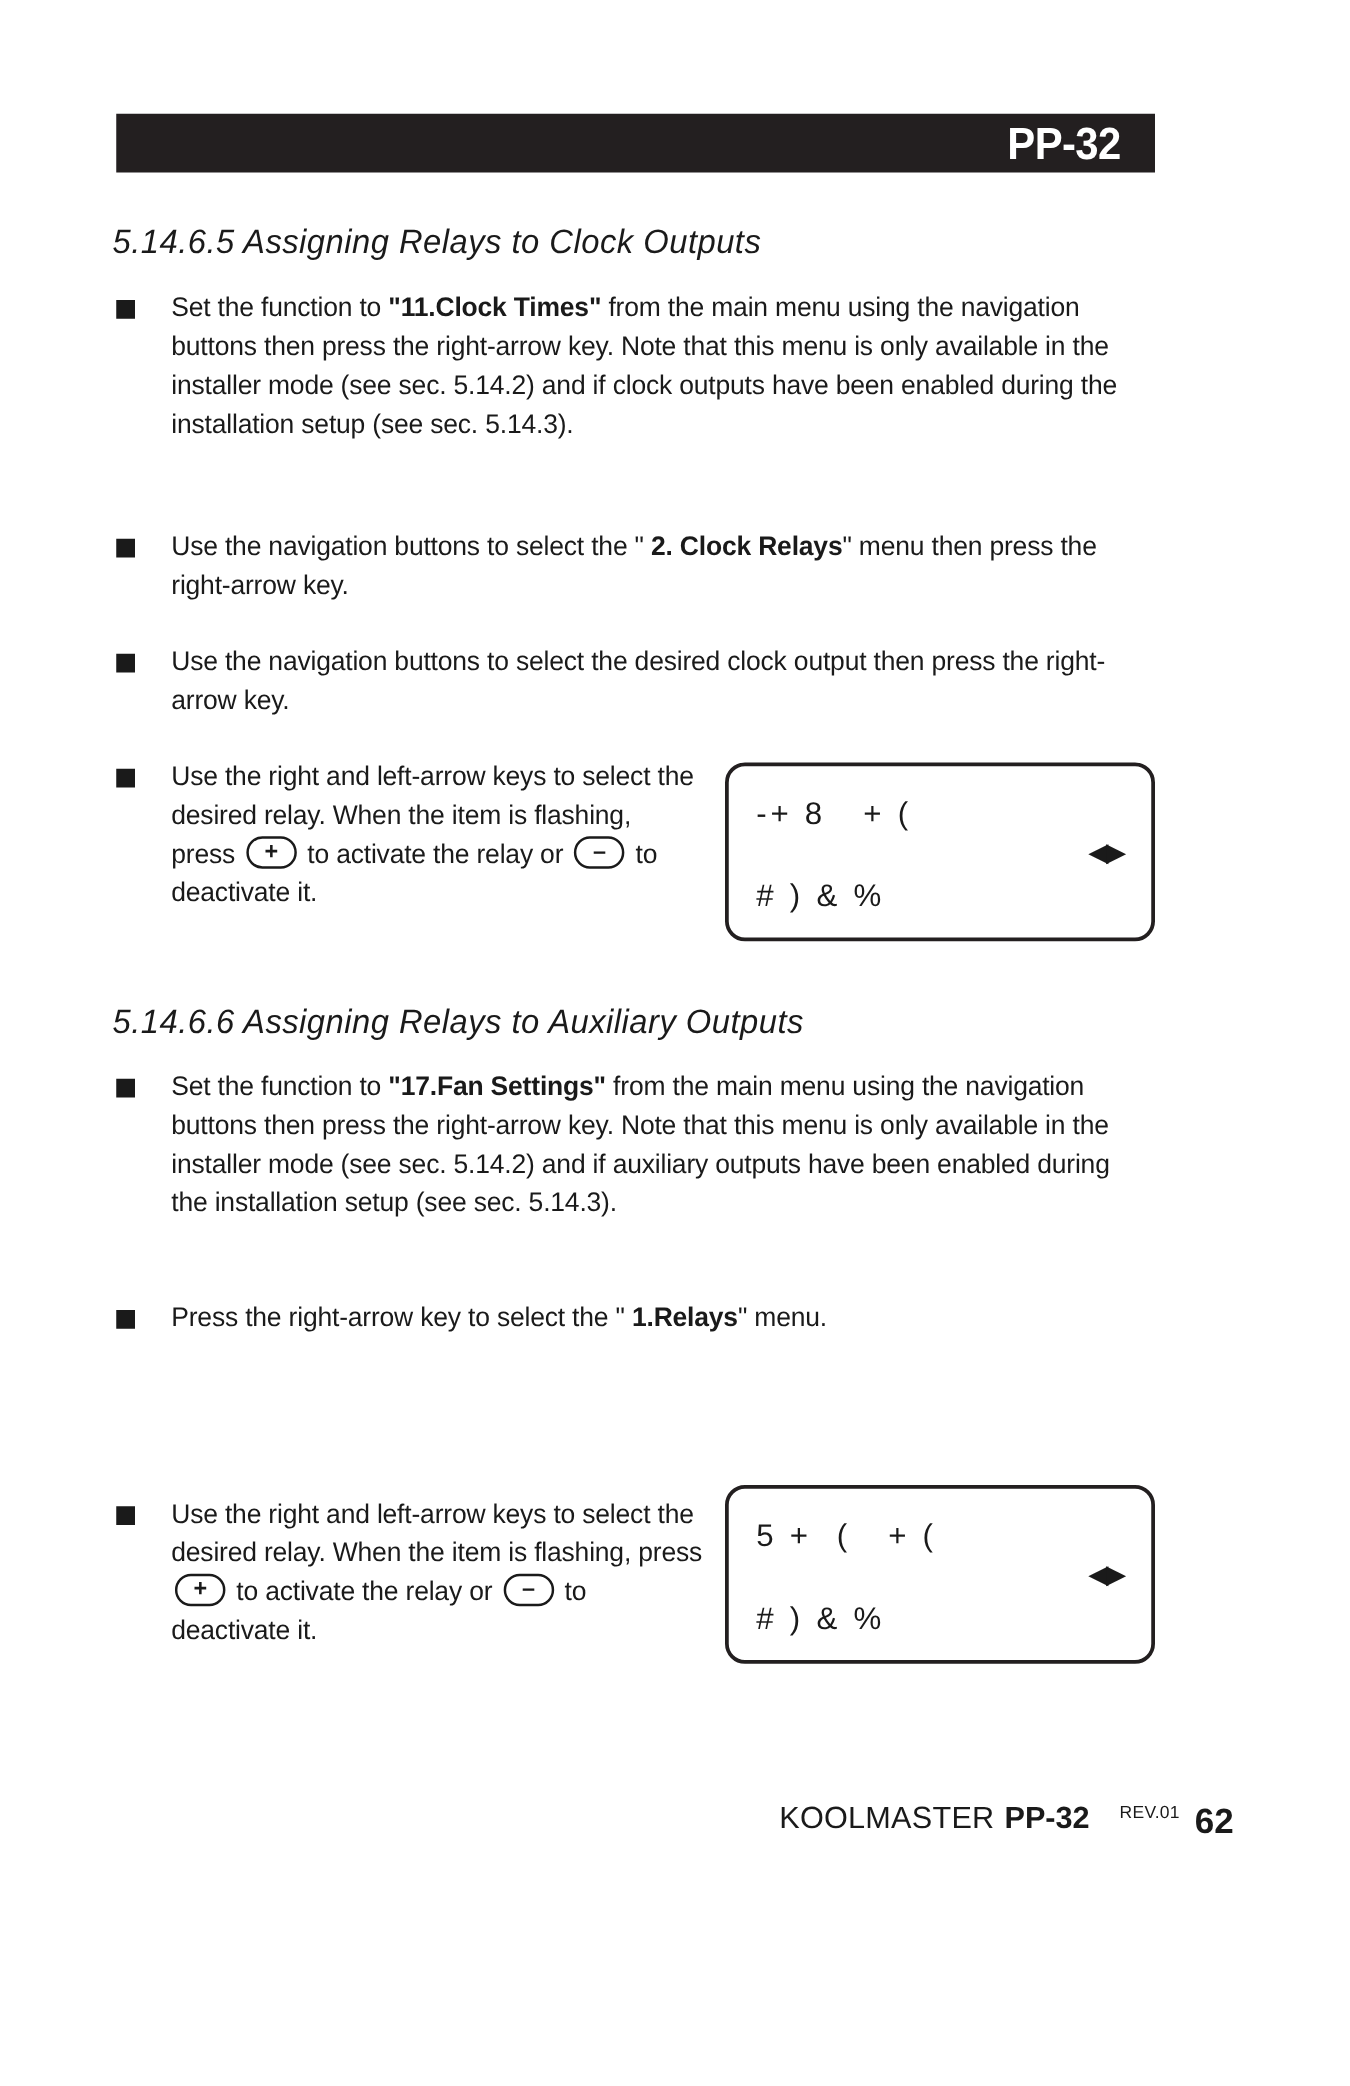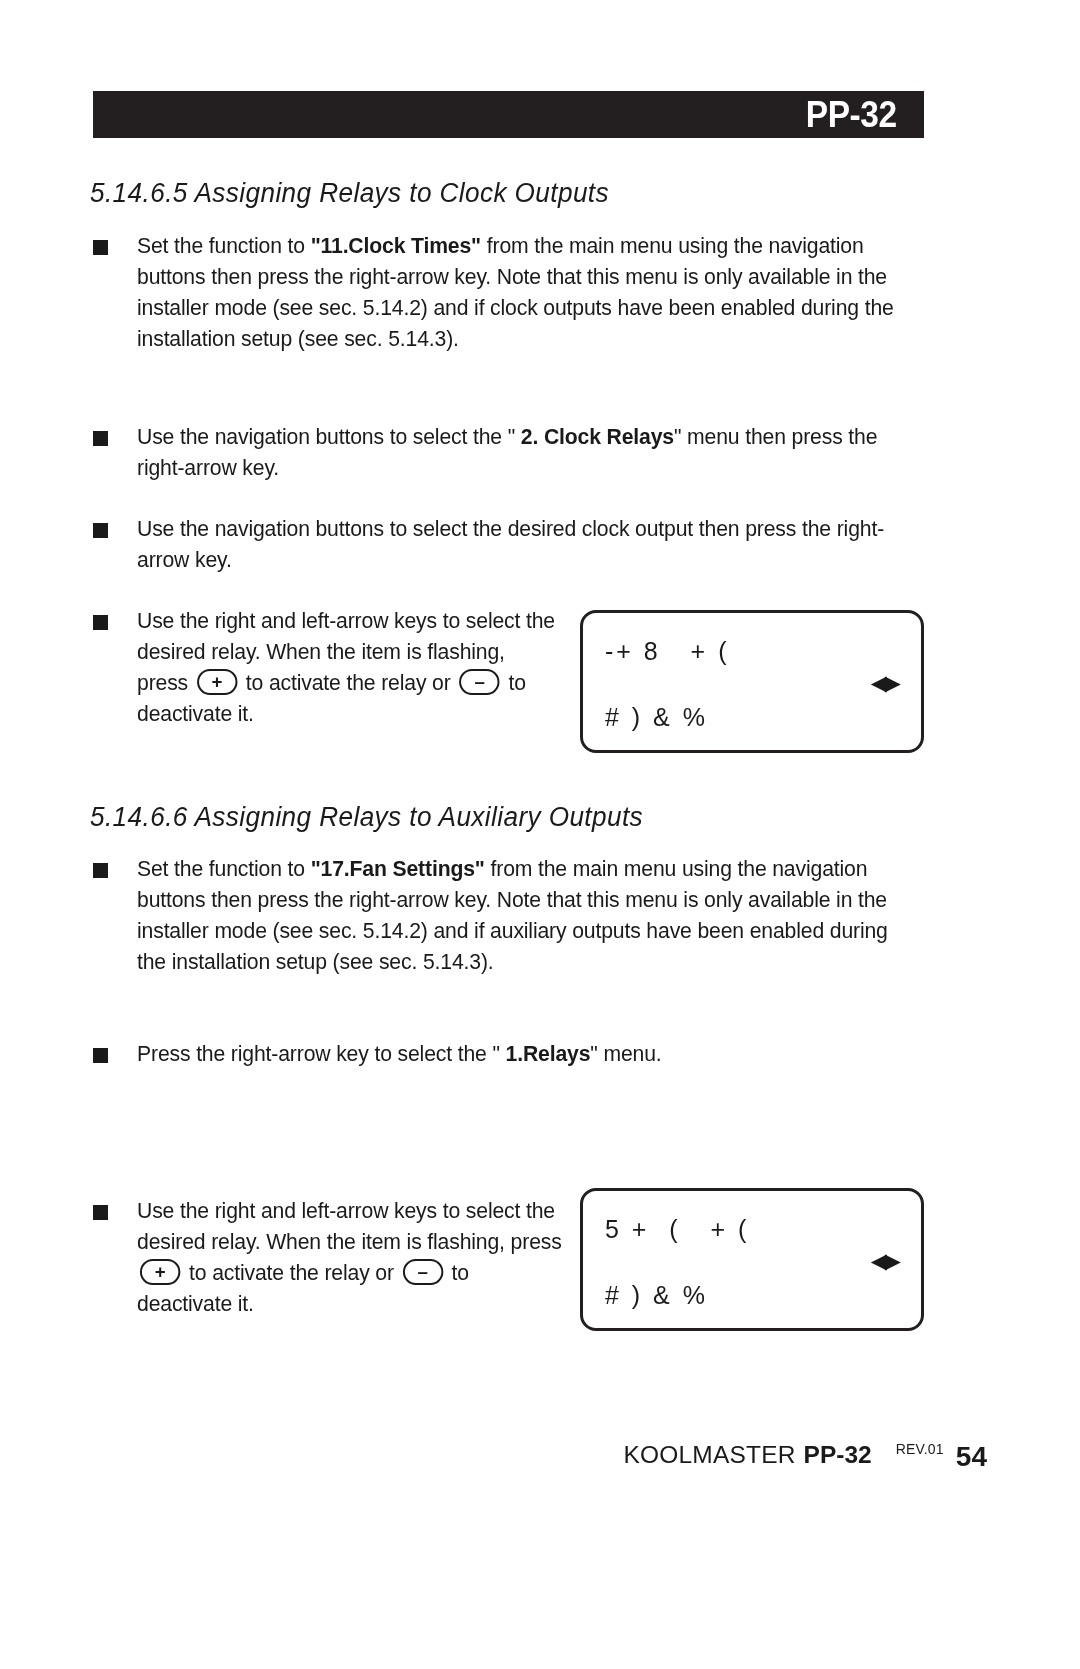--- a/index.html
+++ b/index.html
@@ -239,16 +239,16 @@
   <div class="lcd-box" id="lcd-2">
     <div class="lcd-line lcd-line-1">5 +  (   + (</div>
     <div class="lcd-line lcd-line-2"># ) &amp; %</div>
     <div class="lcd-arrows">◀▶</div>
   </div>
 
   <div class="footer">
     <span class="footer-brand">KOOLMASTER</span>
     <span class="footer-model">PP-32</span>
     <span class="footer-rev">REV.01</span>
-    <span class="footer-page">54</span>
+    <span class="footer-page">62</span>
   </div>
 
 </div>
 
 </body></html>

